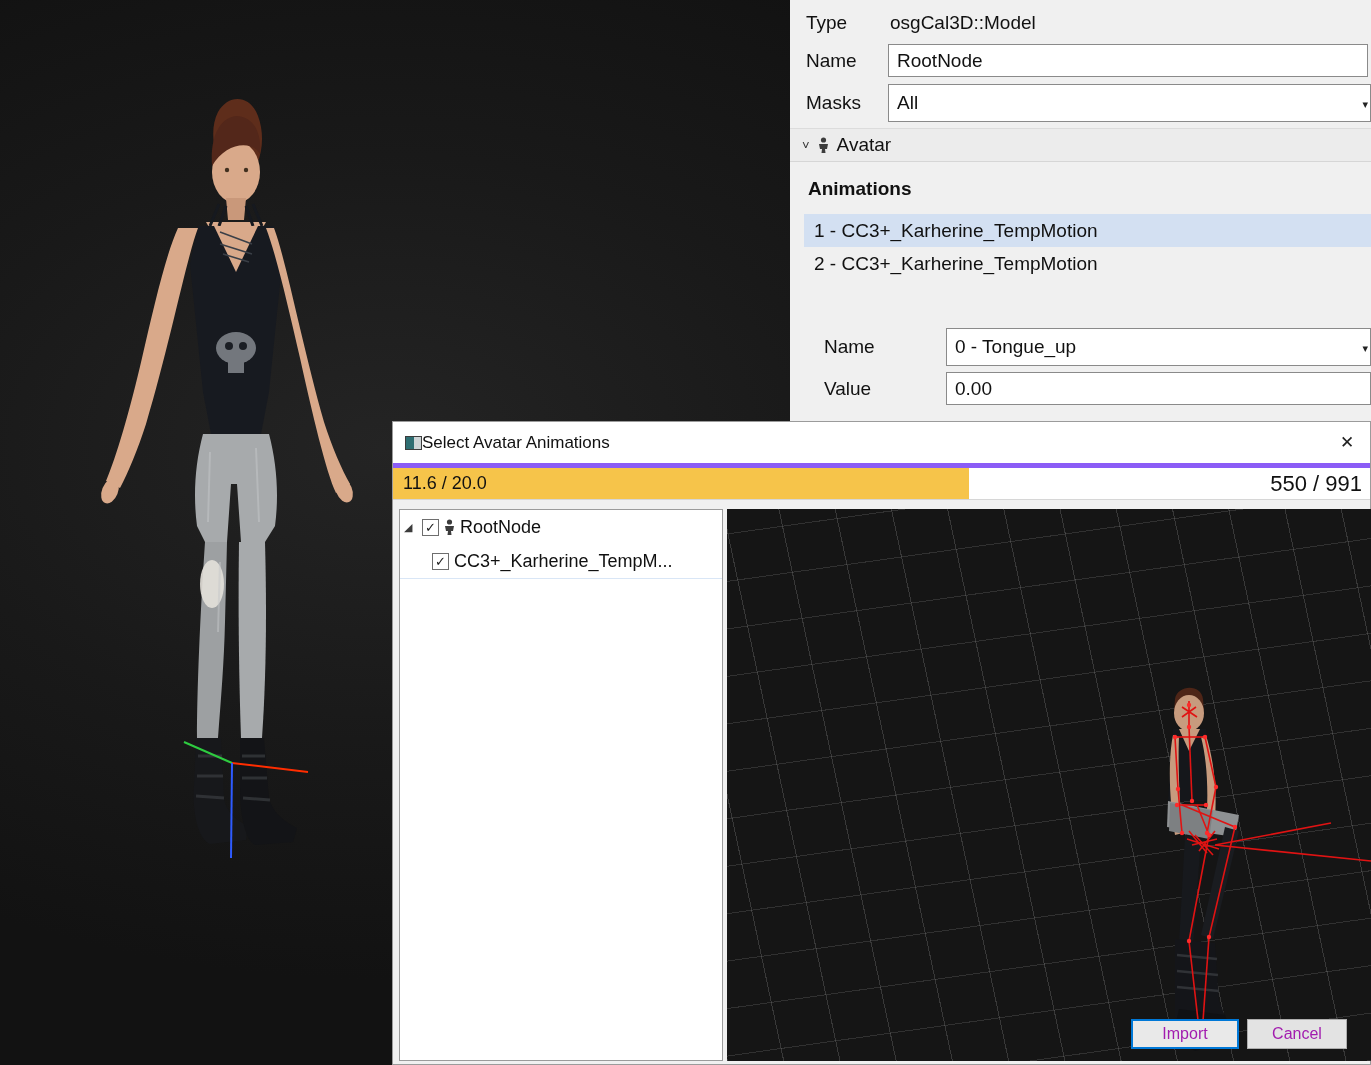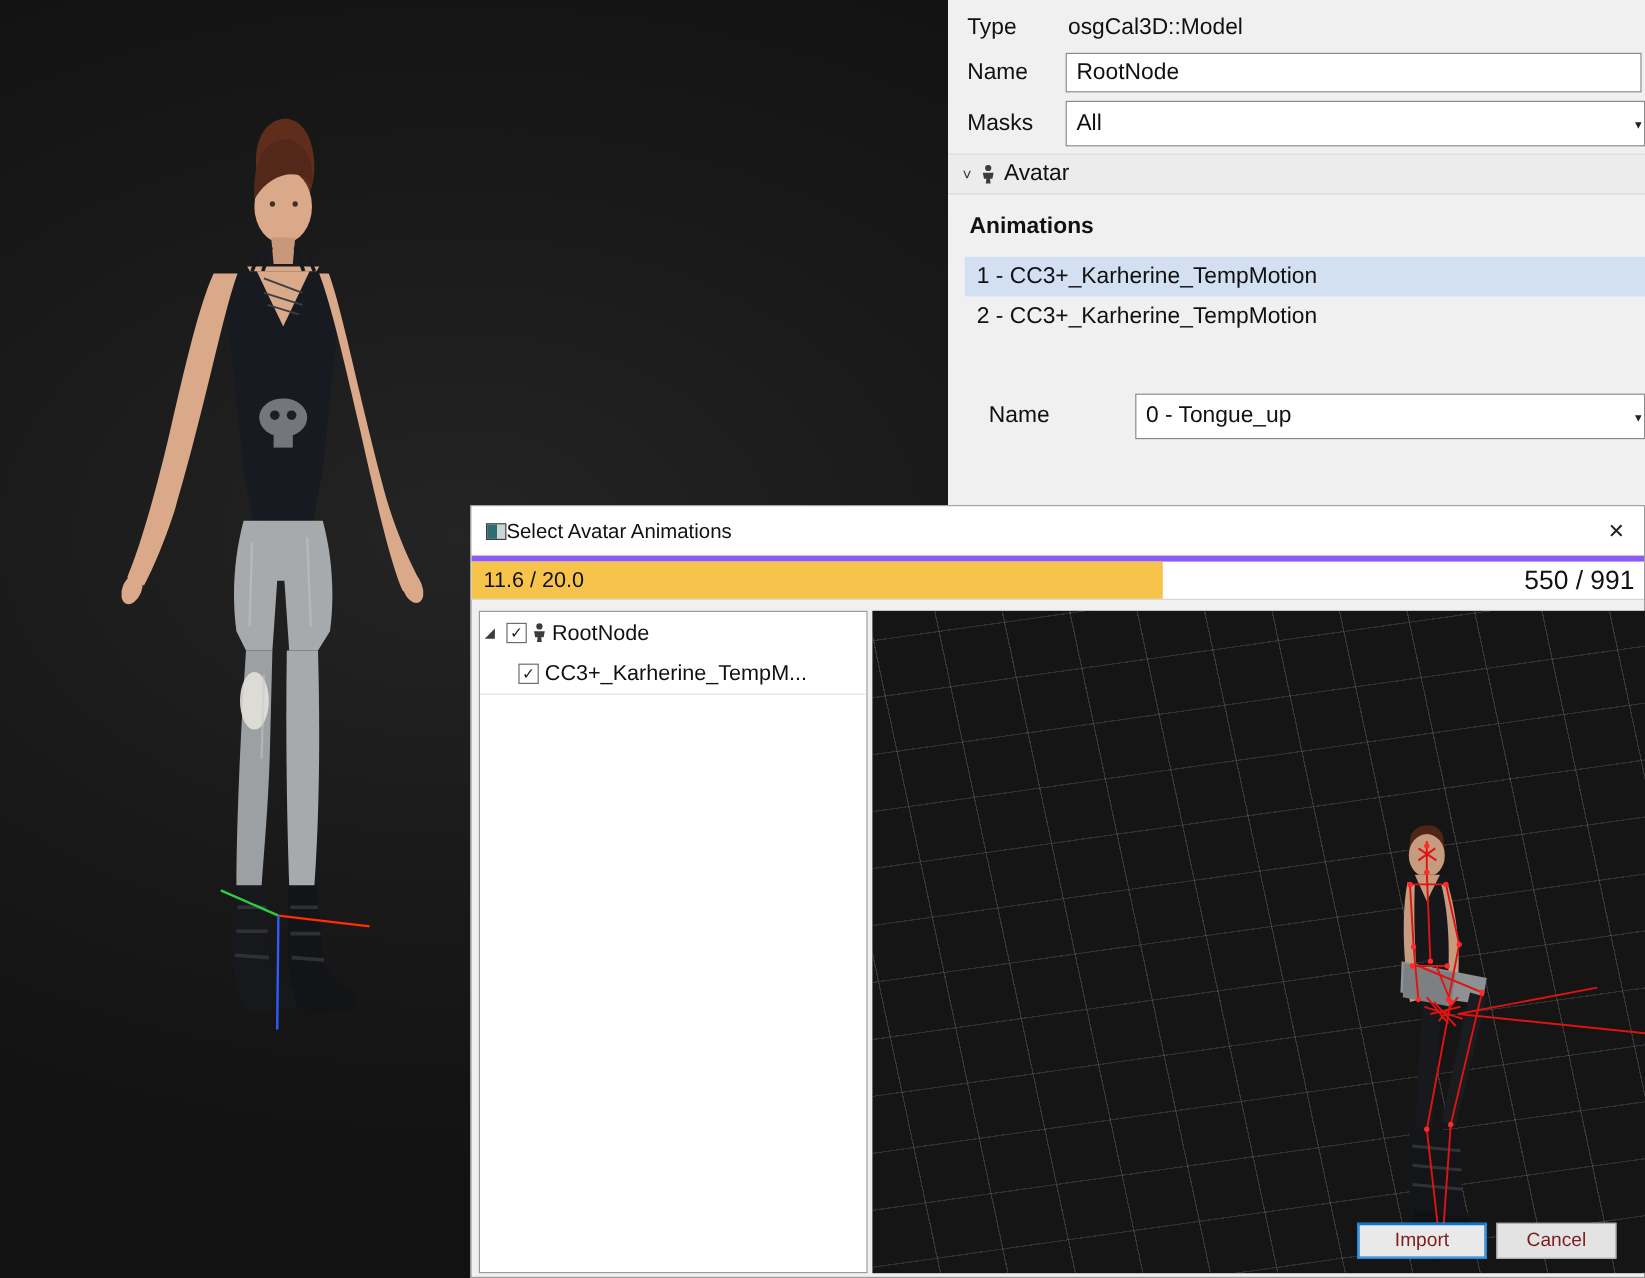--- a/index.html
+++ b/index.html
@@ -89,21 +89,21 @@
     position:absolute; left:334px; top:87px; width:644px; height:552px;
     background-color:#151515;
     background-image:
       repeating-linear-gradient(78deg,  rgba(160,160,160,0.25) 0 1px, transparent 1px 55px),
       repeating-linear-gradient(352deg, rgba(160,160,160,0.20) 0 1px, transparent 1px 47px);
   }
   .previewfig { position:absolute; left:0; top:0; }
 
   .btn {
     position:absolute; top:597px; height:30px; background:#e3e3e3;
-    border:1px solid #adadad; font-family:inherit; font-size:16px; color:#7f1d1d;
+    border:1px solid #adadad; font-family:inherit; font-size:16px; color:#a21caf;
     display:flex; align-items:center; justify-content:center; box-sizing:border-box; z-index:5;
   }
   .btn-import { left:738px; width:108px; border:1px solid #0078d7; box-shadow: inset 0 0 0 1px #0078d7; background:#e9e9e9; }
   .btn-cancel { left:854px; width:100px; }
 
   .personicon { flex:0 0 auto; }
 </style>
 </head>
 <body>
 
@@ -199,20 +199,24 @@
 
 
   <div class="prow" style="top:330px; left:0; right:0;">
     <span class="plabel" style="margin-left:34px;">Name</span>
     <div class="combo" style="left:156px; width:425px;">
       <span>0 - Tongue_up</span>
       <span class="arrow">▾</span>
     </div>
   </div>
 
+  <div class="prow" style="top:372px; left:0; right:0;">
+    <span class="plabel" style="margin-left:34px;">Value</span>
+    <input class="tinput" style="left: 156px; width: 425px;" value="0.00">
+  </div>
 </div>
 
 <div class="dialog">
 
   <div class="titlebar">
     <span class="dlg-icon"></span>
     <span class="dlg-title">Select Avatar Animations</span>
     <span class="closebtn">✕</span>
   </div>
 

